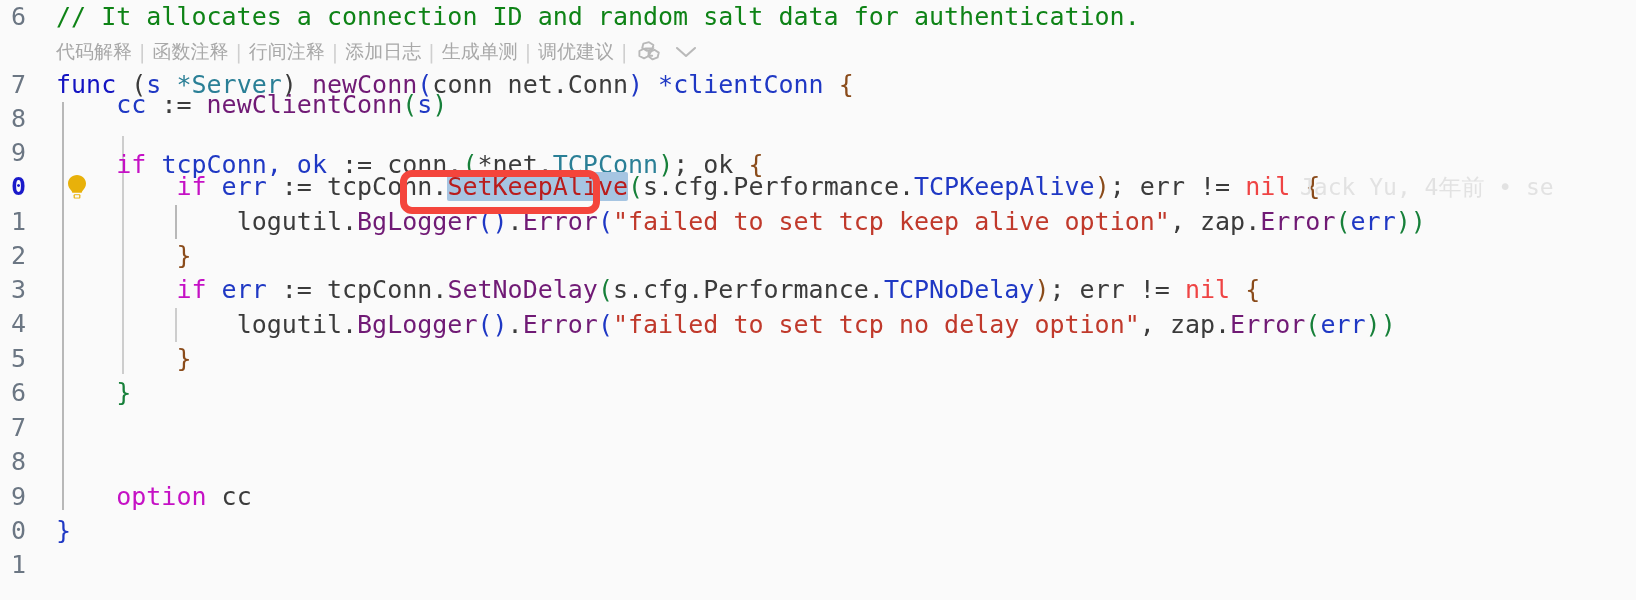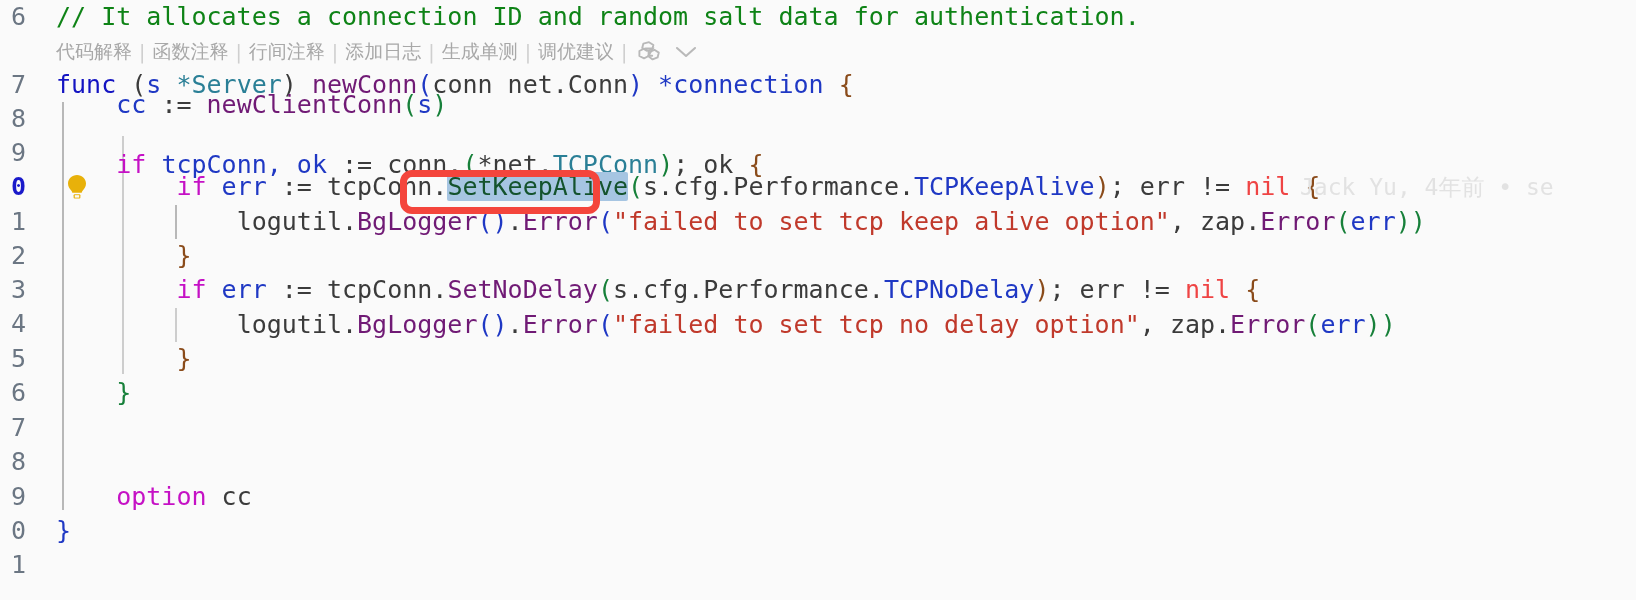--- a/index.html
+++ b/index.html
@@ -87,21 +87,21 @@
   .pb   { color: #8a4b1a; }           
   .pl   { color: #1f38c4; }           
   .op   { color: #3b3b3b; }
   .cst  { color: #ef4444; }           
   .tcp  { color: #1f38c4; }
 
   
   .sel {
     background: #a6c5e2;
     border-radius: 2px;
-    color: #14532d;
+    color: #b91c1c;
   }
 
   
   .guide {
     position: absolute;
     width: 2px;
     background: #b8b8b8;
   }
   .guide.light { background: #cdcdcd; }
 
@@ -226,21 +226,21 @@
       <svg width="24" height="16" viewBox="0 0 24 16">
         <path d="M3 4 L12 12 L21 4" fill="none" stroke="#b9b9b9" stroke-width="2.1" stroke-linecap="round" stroke-linejoin="round"></path>
       </svg>
     </span>
   </div>
 
   <div class="code">
 
     <div class="line" style="top:0px"><span class="cmt">// It allocates a connection ID and random salt data for authentication.</span></div>
 
-    <div class="line" style="top:68px"><span class="kw2">func</span><span class="op"> (</span><span class="fld">s </span><span class="typ">*Server</span><span class="op">) </span><span class="fn">newConn</span><span class="pl">(</span><span class="op">conn net.Conn</span><span class="pl">) </span><span class="fld">*connection</span><span class="pb"> {</span></div>
+    <div class="line" style="top:68px"><span class="kw2">func</span><span class="op"> (</span><span class="fld">s </span><span class="typ">*Server</span><span class="op">) </span><span class="fn">newConn</span><span class="pl">(</span><span class="op">conn net.Conn</span><span class="pl">) </span><span class="fld">*clientConn</span><span class="pb"> {</span></div>
 
     <div class="line" style="top:88px"><span>    </span><span class="fld">cc</span><span class="op"> := </span><span class="fn">newClientConn</span><span class="pn">(</span><span class="fld">s</span><span class="pn">)</span></div>
 
     <div class="line" style="top:148px"><span>    </span><span class="kw">if</span><span class="fld"> tcpConn, ok </span><span class="op">:= </span><span class="op">conn.</span><span class="pn">(</span><span class="op">*</span><span class="op">net.</span><span class="typ">TCPConn</span><span class="pn">)</span><span class="op">; </span><span class="op">ok </span><span class="pb">{</span></div>
 
     <div class="line" style="top:170px"><span>        </span><span class="kw">if</span><span class="fld"> err </span><span class="op">:= </span><span class="op">tcpConn.</span><span class="sel">SetKeepAlive</span><span class="pn">(</span><span class="op">s.cfg.Performance.</span><span class="tcp">TCPKeepAlive</span><span class="pb">)</span><span class="op">; </span><span class="op">err != </span><span class="cst">nil</span><span class="pb"> {</span></div>
 
     <div class="line" style="top:205px"><span>            </span><span class="op">logutil.</span><span class="fn">BgLogger</span><span class="pl">()</span><span class="op">.</span><span class="fn">Error</span><span class="pl">(</span><span class="str">"failed to set tcp keep alive option"</span><span class="op">, </span><span class="op">zap.</span><span class="fn">Error</span><span class="pn">(</span><span class="fld">err</span><span class="pn">))</span></div>
 
     <div class="line" style="top:239px"><span>        </span><span class="pb">}</span></div>

